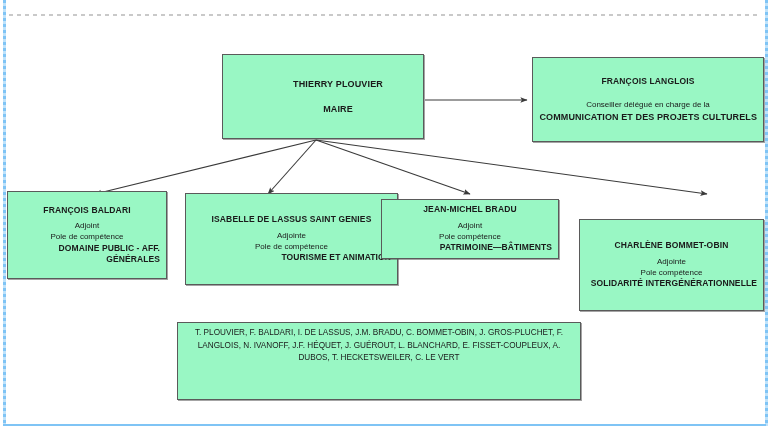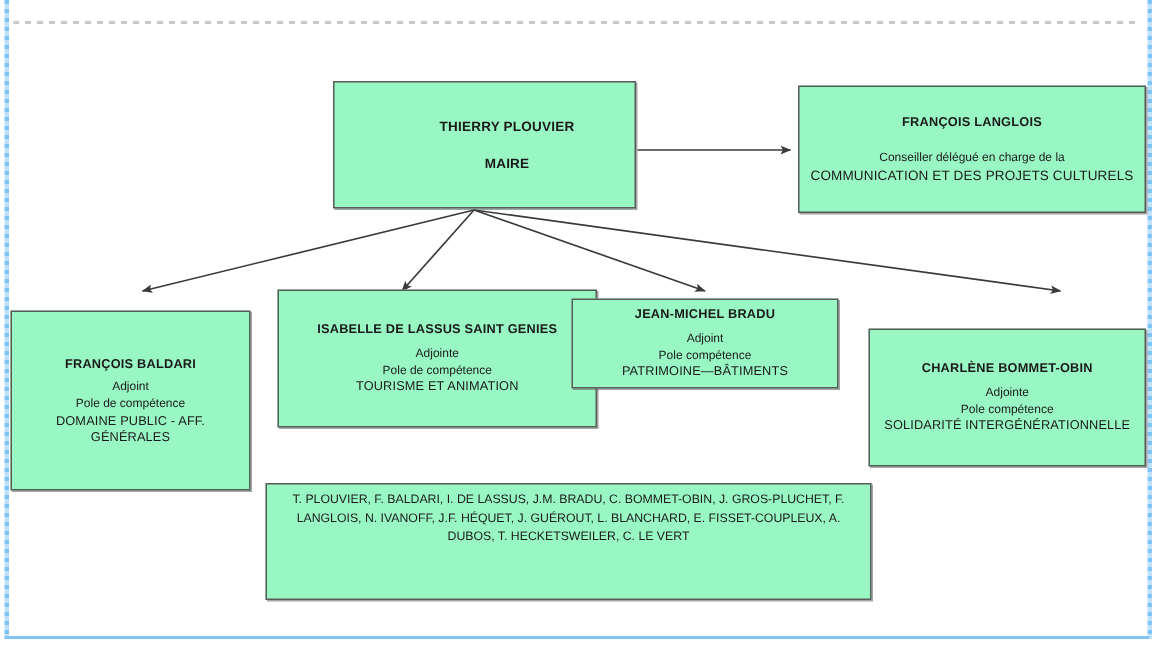--- a/index.html
+++ b/index.html
@@ -74,31 +74,32 @@
     letter-spacing: 0.15px;
     line-height: 1.35;
   }
   .role {
     font-size: 8px;
     font-weight: normal;
     line-height: 1.35;
   }
   .domain {
     font-size: 8.5px;
-    font-weight: normal;
+    font-weight: bold;
     letter-spacing: 0.1px;
     line-height: 1.35;
+    text-align: right;
   }
   .gap-lg { height: 12px; }
   .gap-sm { height: 5px; }
 
   
   #box-maire       { left: 222px; top: 54px;  width: 202px; height: 85px; padding-left: 36px; }
   #box-langlois    { left: 532px; top: 57px;  width: 232px; height: 85px; }
-  #box-baldari     { left: 7px;   top: 207px; width: 160px; height: 120px; }
+  #box-baldari     { left: 7px;   top: 191px; width: 160px; height: 88px; }
   #box-lassus      { left: 185px; top: 193px; width: 213px; height: 92px; }
   #box-bradu       { left: 381px; top: 199px; width: 178px; height: 60px; }
   #box-bommet      { left: 579px; top: 199px; width: 185px; height: 92px; margin-top: 20px; }
   #box-commission  { left: 177px; top: 322px; width: 404px; height: 78px; gap: 28px; }
 
   #box-maire .name { font-size: 9px; }
   #box-langlois .name { font-size: 8.5px; }
   #box-langlois .domain { font-size: 9px; }
   #box-commission .members {
     font-size: 8.2px;

